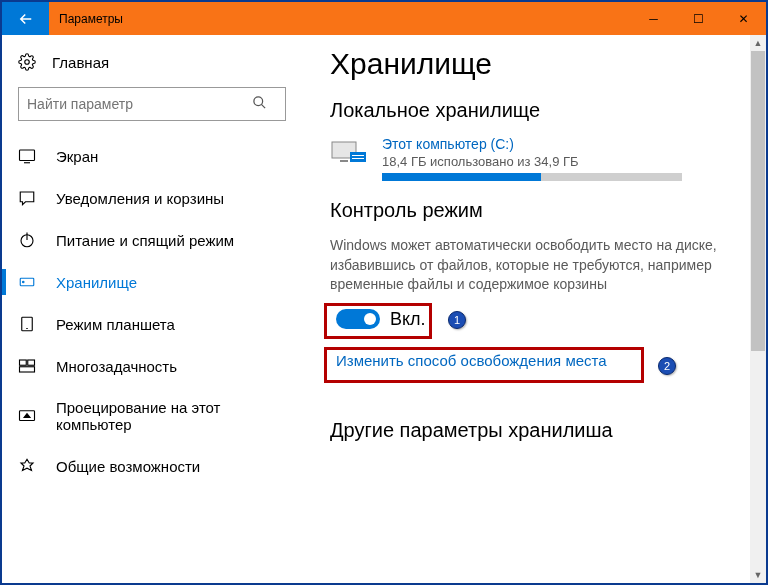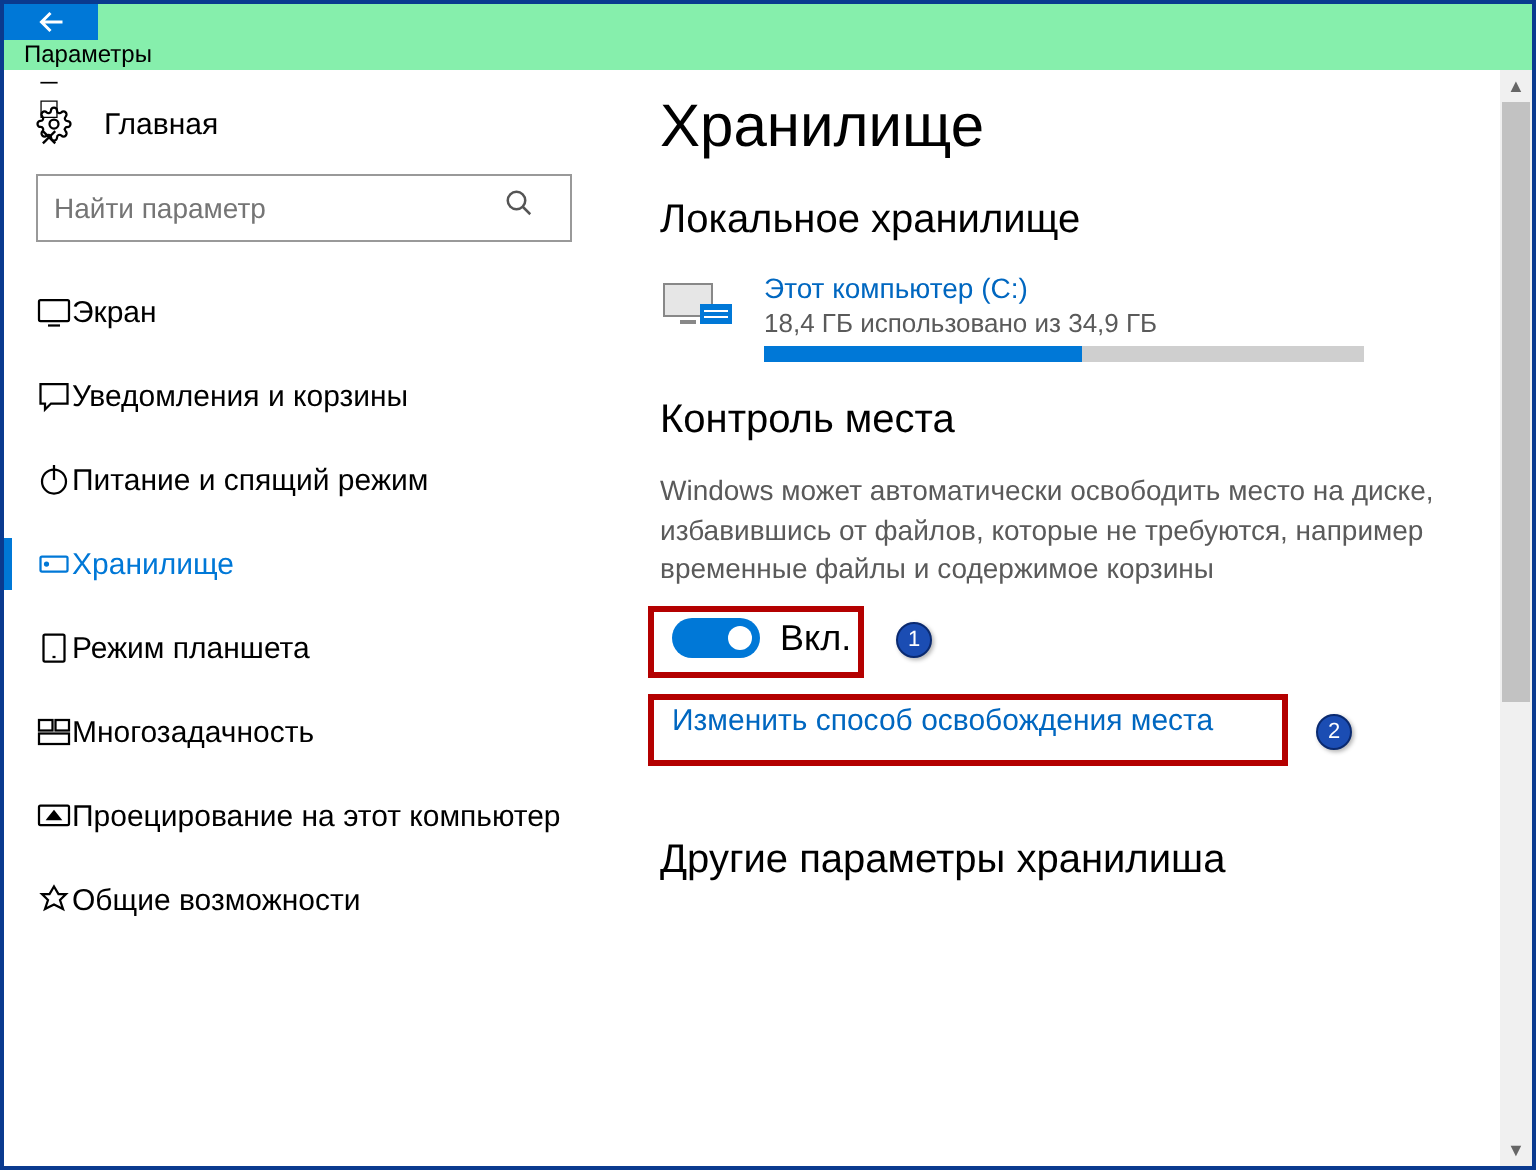--- a/index.html
+++ b/index.html
@@ -1,30 +1,30 @@
 <!DOCTYPE html>
 <html><head>
 <meta charset="utf-8">
 <style>
   * { box-sizing: border-box; margin: 0; padding: 0; font-family: "Segoe UI", Tahoma, sans-serif; }
   html, body { width: 768px; height: 585px; overflow: hidden; background: #fff; }
   .frame { width: 768px; height: 585px; border: 2px solid #0a3a8f; background: #fff; position: relative; }
-  .titlebar { height: 33px; background: #86efac; display: flex; align-items: stretch; flex-direction: column; }
+  .titlebar { height: 33px; background: #f97316; display: flex; align-items: stretch; }
   .back-btn { width: 47px; background: #0078d7; color: #fff; display: flex; align-items: center; justify-content: center; font-size: 18px; }
   .title { flex: 0 0 auto; padding-left: 10px; display: flex; align-items: center; font-size: 12px; color: #000; }
   .title-spacer { flex: 1; }
   .win-ctrl { width: 45px; display: flex; align-items: center; justify-content: center; font-size: 12px; color: #000; }
 
   .body { display: flex; height: calc(100% - 33px); }
   .sidebar { width: 300px; padding: 12px 0 0 0; overflow: hidden; }
   .home-row { display: flex; align-items: center; gap: 16px; padding: 6px 16px 10px 16px; font-size: 15px; }
   .search { margin: 6px 16px 14px 16px; height: 34px; border: 1px solid #999; display: flex; align-items: center; padding: 0 8px; color: #666; }
   .search input { border: none; outline: none; font-size: 14px; color: #333; width: 90%; }
   .section-label { padding: 8px 16px 10px 16px; color: #666; font-size: 14px; }
-  .nav-item { display: flex; align-items: center; padding: 12px 16px; font-size: 15px; color: #000; position: relative; }
+  .nav-item { display: flex; align-items: center; gap: 20px; padding: 12px 16px; font-size: 15px; color: #000; position: relative; }
   .nav-item.active { color: #0078d7; }
   .nav-item.active::before { content: ""; position: absolute; left: 0; top: 8px; bottom: 8px; width: 4px; background: #0078d7; }
   .nav-icon { width: 18px; height: 18px; display: flex; align-items: center; justify-content: center; }
 
   .main { flex: 1; padding: 12px 28px 0 28px; overflow: hidden; position: relative; }
   h1 { font-weight: 300; font-size: 30px; margin-bottom: 18px; }
   h2 { font-weight: 400; font-size: 20px; margin: 14px 0 14px 0; }
   .drive { display: flex; gap: 14px; margin: 8px 0 18px 0; }
   .drive-icon { width: 38px; height: 30px; margin-top: 2px; display:flex; align-items:center; justify-content:center; }
   .drive-link { color: #0067c0; font-size: 14px; margin-bottom: 2px; }
@@ -174,21 +174,21 @@
         <div>
           <div class="drive-link">Этот компьютер (C:)</div>
           <div class="drive-sub">18,4 ГБ использовано из 34,9 ГБ</div>
           <div class="bar">
               <div class="bar-fill" style="width:53%"></div>
             </div>
         </div>
       </div>
 
 
-      <h2>Контроль места</h2>
+      <h2>Контроль режим</h2>
       <div class="desc">Windows может автоматически освободить место на диске, избавившись от файлов, которые не требуются, например временные файлы и содержимое корзины</div>
 
       <div style="position:relative; height:90px;">
         <div class="hl" style="left:-6px; top:-2px; width:108px; height:36px;"></div>
         <div class="toggle-row" style="position:relative;">
           <div class="toggle">
               <div class="knob"></div>
             </div>
           <span class="toggle-label">Вкл.</span>
         </div>

